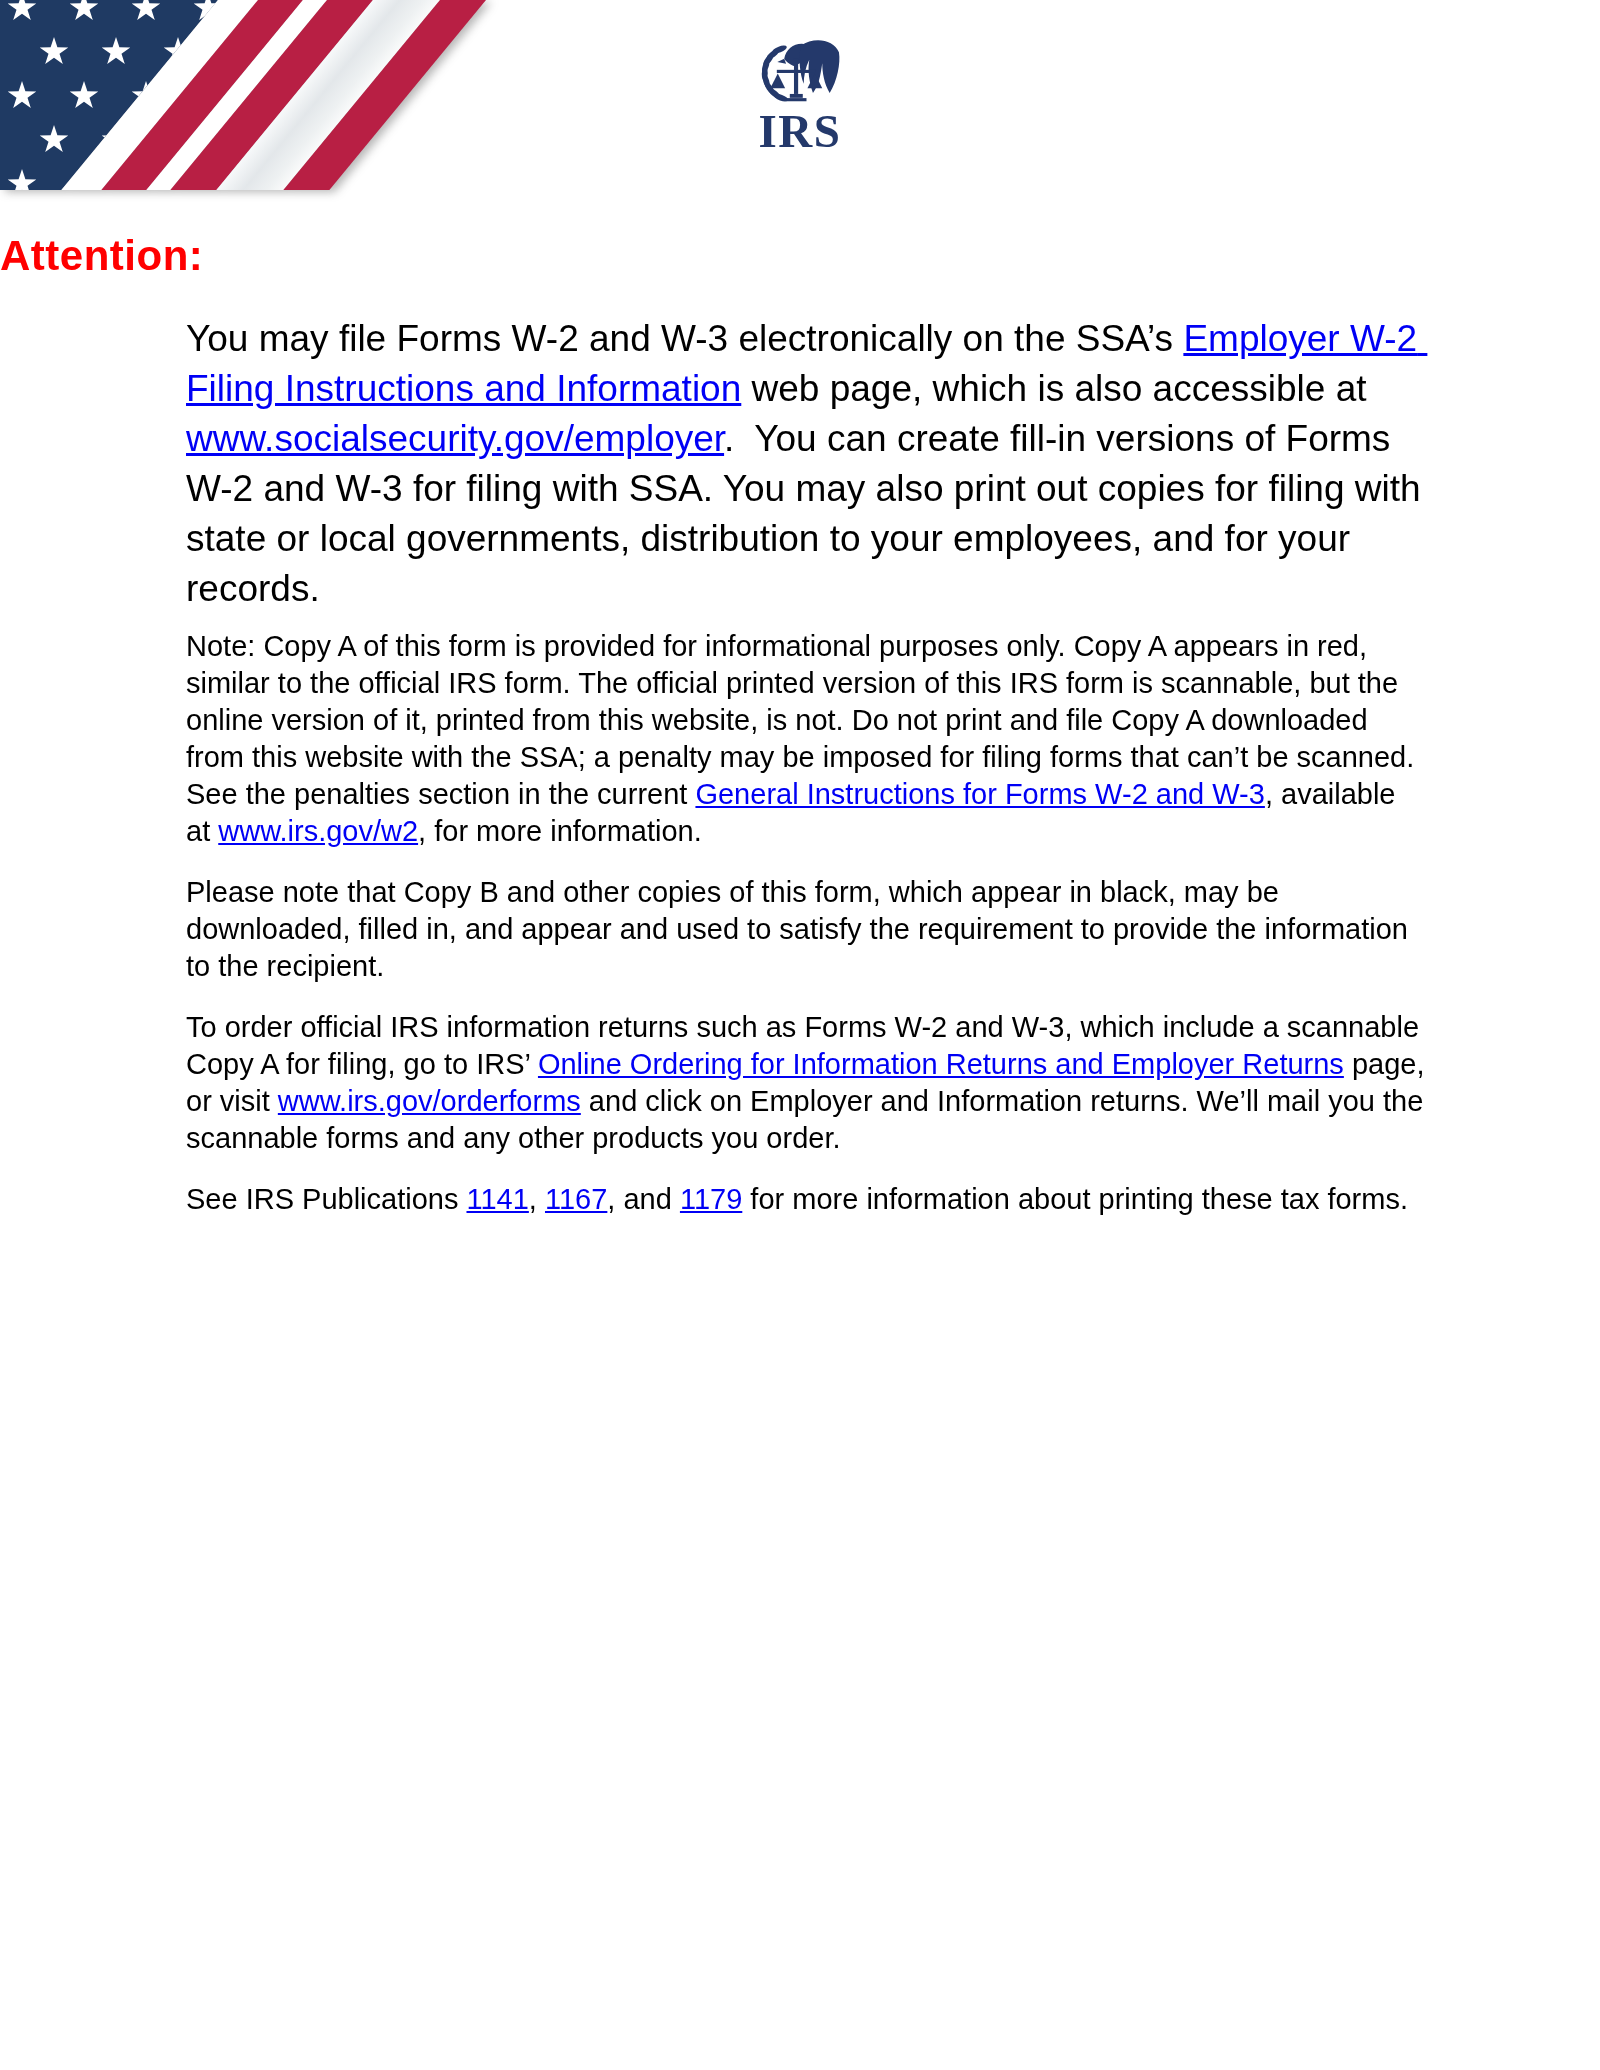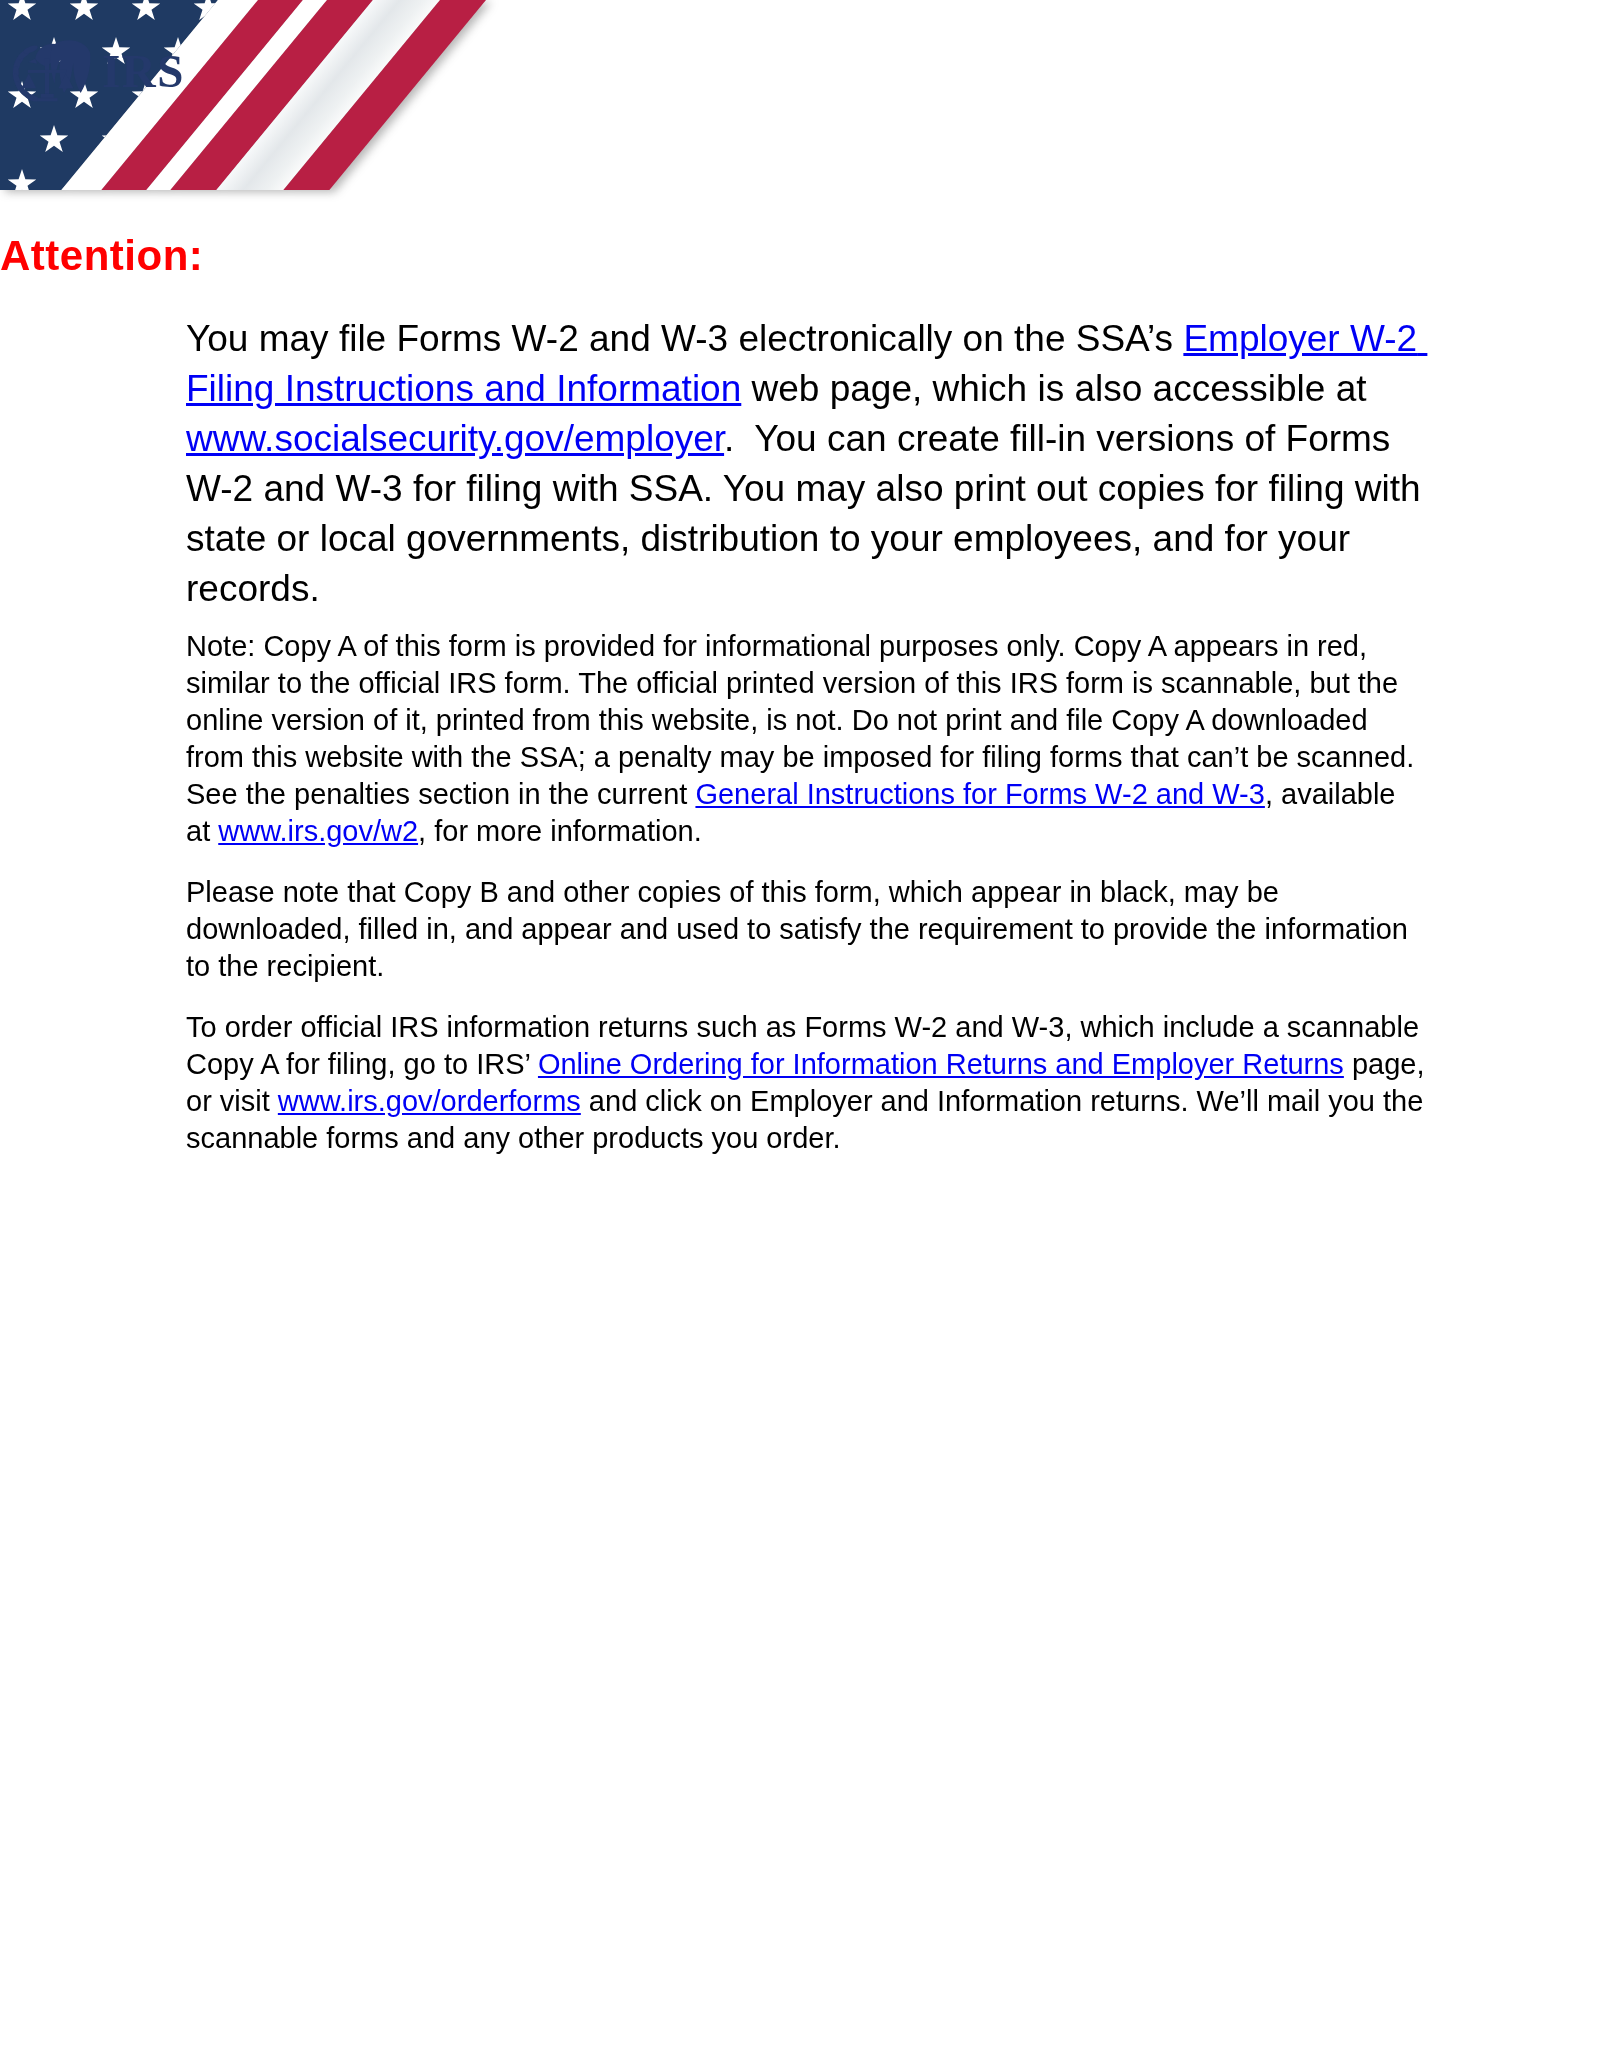--- a/index.html
+++ b/index.html
@@ -11,21 +11,21 @@
 
   
   .flag-wrap{position:absolute;top:0;left:0;width:545px;height:198px}
   .flag-svg{display:block;filter:drop-shadow(5px 2px 5px rgba(90,90,90,.45))}
   .f-blue{fill:var(--flag-blue)}
   .f-red{fill:var(--flag-red)}
   .f-white{fill:var(--flag-white)}
   .star{fill:#ffffff}
 
   
-  .logo{position:absolute;top:34px;left:0;width:100%;display:flex;flex-direction:row;align-items:center}
+  .logo{position:absolute;top:34px;left:0;width:100%;display:flex;flex-direction:column;align-items:center}
   .emblem{width:102px;height:80px}
   .emblem .nv{fill:var(--logo-navy)}
   .logo-text{
     font-family:"Liberation Serif","DejaVu Serif",serif;font-weight:700;
     font-size:47px;line-height:1;color:var(--logo-navy);letter-spacing:1.5px;margin-top:-6px
   }
 
   
   .heading{
     position:absolute;top:232px;left:0;width:100%;margin:0;text-align:left;
@@ -123,13 +123,14 @@
   <div class="logo-text">IRS</div>
 </div>
 
 <h1 class="heading">Attention:</h1>
 
 <div class="content">
     <p class="para large"><span>You may file Forms W-2 and W-3 electronically on the SSA’s </span><a href="#">Employer W-2 Filing Instructions and Information</a><span> web page, which is also accessible at </span><a href="#">www.socialsecurity.gov/employer</a><span>.  You can create fill-in versions of Forms W-2 and W-3 for filing with SSA. You may also print out copies for filing with state or local governments, distribution to your employees, and for your records.</span></p>
     <p class="para normal"><b>Note:</b><span> Copy A of this form is provided for informational purposes only. Copy A appears in red, similar to the official IRS form. The official printed version of this IRS form is scannable, but the online version of it, printed from this website, is not. Do </span><b>not</b><span> print and file Copy A downloaded from this website with the SSA; a </span><b>penalty</b><span> may be imposed for filing forms that can’t be scanned. See the penalties section in the current </span><a href="#">General Instructions for Forms W-2 and W-3</a><span>, available at </span><a href="#">www.irs.gov/w2</a><span>, for more information.</span></p>
     <p class="para normal"><span>Please note that Copy B and other copies of this form, which appear in black, may be downloaded, filled in, and appear and used to satisfy the requirement to provide the information to the recipient.</span></p>
     <p class="para normal"><span>To order official IRS information returns such as Forms W-2 and W-3, which include a scannable Copy A for filing, go to IRS’ </span><a href="#">Online Ordering for Information Returns and Employer Returns</a><span> page, or visit </span><a href="#">www.irs.gov/orderforms</a><span> and click on Employer and Information returns. We’ll mail you the scannable forms and any other products you order.</span></p>
+    <p class="para normal"><span>See IRS Publications </span><a href="#">1141</a><span>, </span><a href="#">1167</a><span>, and </span><a href="#">1179</a><span> for more information about printing these tax forms.</span></p>
   </div>
 
 </body></html>

